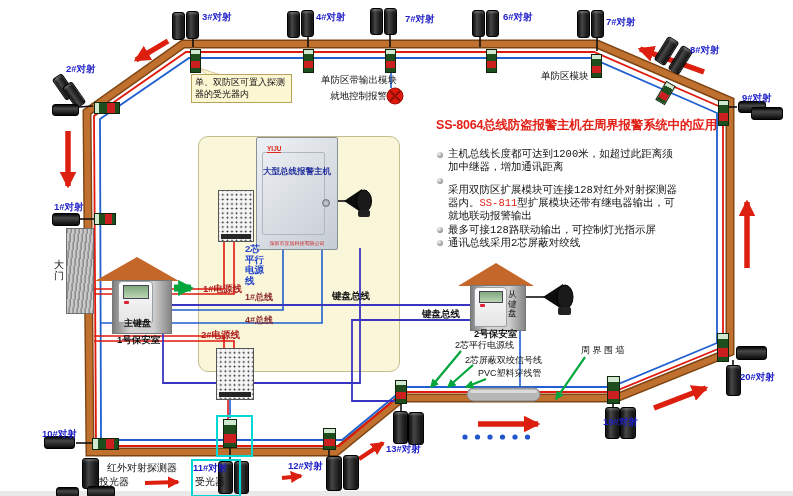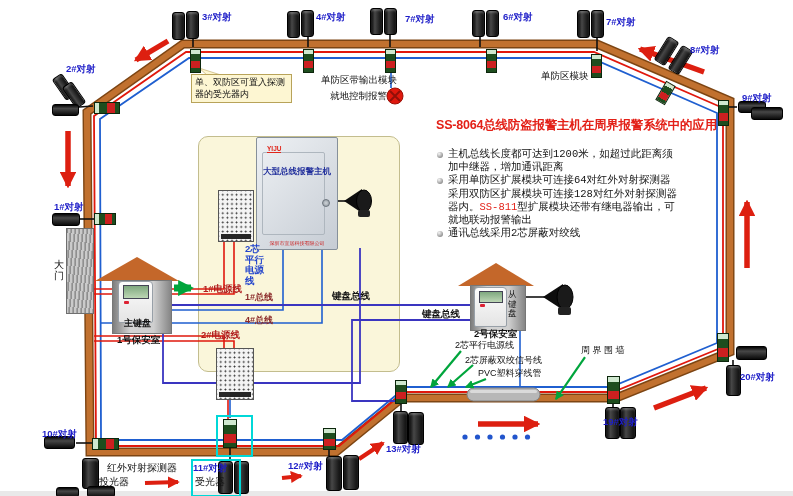--- a/index.html
+++ b/index.html
@@ -313,24 +313,27 @@
 
   <div id="title" class="a" style="left:436px;top:117px;">SS-8064总线防盗报警主机在周界报警系统中的应用</div>
   <div id="bullets" class="a" style="left:437px;top:148px;">
     <div class="bl-row">
         <span class="ball"></span>
         <span>主机总线长度都可达到1200米，如超过此距离须</span>
       </div>
     <div class="cont">加中继器，增加通讯距离</div>
     <div class="bl-row">
         <span class="ball"></span>
-        <span>采用单防区扩展模块可连接64对红外对射探测器</span>
       </div>
     <div class="cont">采用双防区扩展模块可连接128对红外对射探测器</div>
     <div class="cont"><span>器内。</span><span class="redtxt">SS-811</span><span>型扩展模块还带有继电器输出，可</span></div>
     <div class="cont">就地联动报警输出</div>
     <div class="bl-row">
         <span class="ball"></span>
+        <span>最多可接128路联动输出，可控制灯光指示屏</span>
+      </div>
+    <div class="bl-row">
+        <span class="ball"></span>
         <span>通讯总线采用2芯屏蔽对绞线</span>
       </div>
   </div>
 
 </div>
 
 </body></html>

